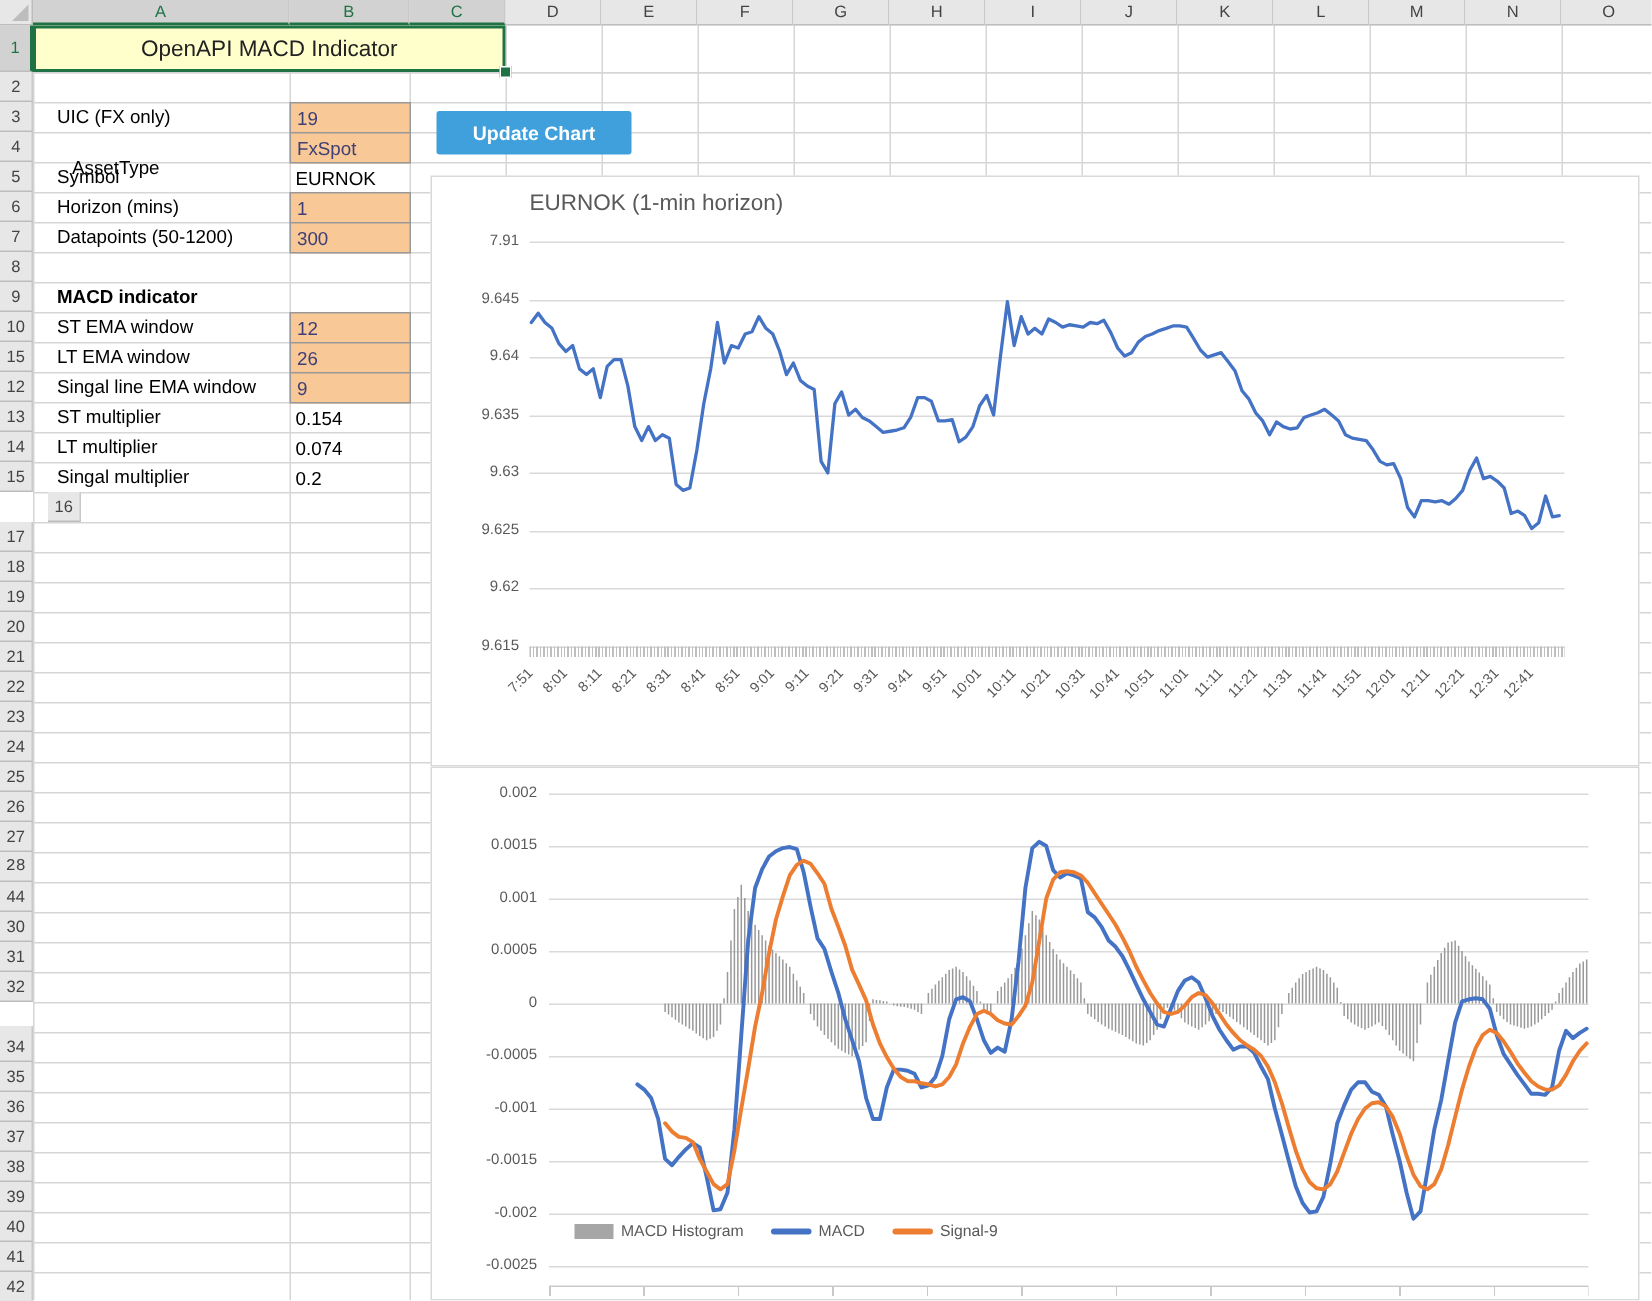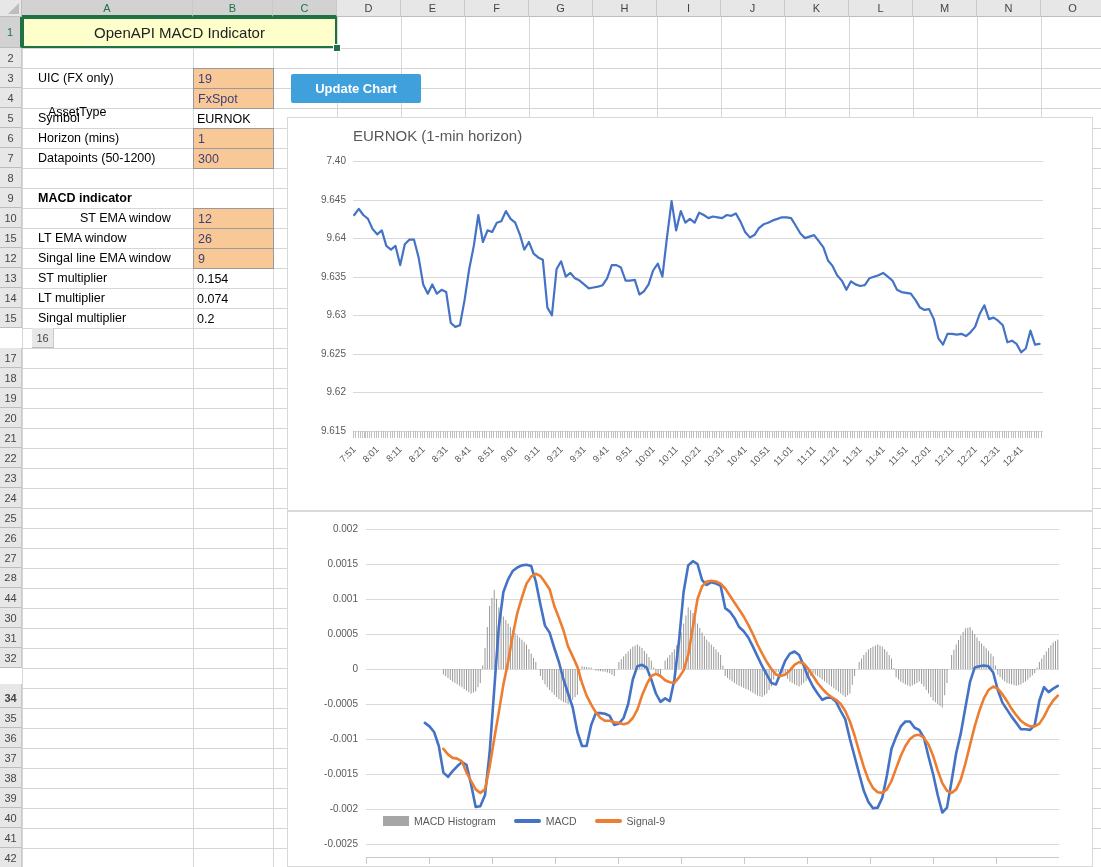--- a/index.html
+++ b/index.html
@@ -149,21 +149,21 @@
     <div class="hdr" style="left: 0px; top: 488px; width: 22px; height: 20px;">24</div>
     <div class="hdr" style="left: 0px; top: 508px; width: 22px; height: 20px;">25</div>
     <div class="hdr" style="left: 0px; top: 528px; width: 22px; height: 20px;">26</div>
     <div class="hdr" style="left: 0px; top: 548px; width: 22px; height: 20px;">27</div>
     <div class="hdr" style="left: 0px; top: 568px; width: 22px; height: 20px; font-family: Liberation Mono, monospace;">28</div>
     <div class="hdr" style="left: 0px; top: 588px; width: 22px; height: 20px;">44</div>
     <div class="hdr" style="left: 0px; top: 608px; width: 22px; height: 20px;">30</div>
     <div class="hdr" style="left: 0px; top: 628px; width: 22px; height: 20px;">31</div>
     <div class="hdr" style="left: 0px; top: 648px; width: 22px; height: 20px;">32</div>
     <div class="hdr" style="left: 0px; top: 684px; width: 22px; height: 20px; font-style: italic;">33</div>
-    <div class="hdr" style="left: 0px; top: 688px; width: 22px; height: 20px; font-weight: bold;">34</div>
+    <div class="hdr" style="left: 0px; top: 688px; width: 22px; height: 20px;">34</div>
     <div class="hdr" style="left: 0px; top: 708px; width: 22px; height: 20px;">35</div>
     <div class="hdr" style="left: 0px; top: 728px; width: 22px; height: 20px;">36</div>
     <div class="hdr" style="left: 0px; top: 748px; width: 22px; height: 20px;">37</div>
     <div class="hdr" style="left: 0px; top: 768px; width: 22px; height: 20px;">38</div>
     <div class="hdr" style="left: 0px; top: 788px; width: 22px; height: 20px;">39</div>
     <div class="hdr" style="left: 0px; top: 808px; width: 22px; height: 20px;">40</div>
     <div class="hdr" style="left: 0px; top: 828px; width: 22px; height: 20px;">41</div>
     <div class="hdr" style="left: 0px; top: 848px; width: 22px; height: 20px;">42</div>
   </div>
 <div id="cells-layer" class="abs" style="left:0;top:0;width:1101px;height:867px;">
@@ -171,21 +171,21 @@
     <div class="cell-val input" style="left: 193px; top: 68px; width: 81px; height: 21px;">19</div>
     <div class="cell-label" style="left: 32px; top: 88px; width: 195px; height: 20px; margin-top: 14px;">AssetType</div>
     <div class="cell-val input" style="left: 193px; top: 88px; width: 81px; height: 21px;">FxSpot</div>
     <div class="cell-label" style="left: 22px; top: 108px; width: 171px; height: 20px;">Symbol</div>
     <div class="cell-val" style="left: 193px; top: 108px; width: 81px; height: 21px;">EURNOK</div>
     <div class="cell-label" style="left: 22px; top: 128px; width: 171px; height: 20px;">Horizon (mins)</div>
     <div class="cell-val input" style="left: 193px; top: 128px; width: 81px; height: 21px;">1</div>
     <div class="cell-label" style="left: 22px; top: 148px; width: 171px; height: 20px;">Datapoints (50-1200)</div>
     <div class="cell-val input" style="left: 193px; top: 148px; width: 81px; height: 21px;">300</div>
     <div class="cell-label" style="left: 22px; top: 188px; width: 171px; height: 20px; font-weight: bold;">MACD indicator</div>
-    <div class="cell-label" style="left: 22px; top: 208px; width: 171px; height: 20px; margin-left: 42px;">ST EMA window</div>
+    <div class="cell-label" style="left: 22px; top: 208px; width: 171px; height: 20px;">ST EMA window</div>
     <div class="cell-val input" style="left: 193px; top: 208px; width: 81px; height: 21px;">12</div>
     <div class="cell-label" style="left: 22px; top: 228px; width: 171px; height: 20px;">LT EMA window</div>
     <div class="cell-val input" style="left: 193px; top: 228px; width: 81px; height: 21px;">26</div>
     <div class="cell-label" style="left: 22px; top: 248px; width: 171px; height: 20px;">Singal line EMA window</div>
     <div class="cell-val input" style="left: 193px; top: 248px; width: 81px; height: 21px;">9</div>
     <div class="cell-label" style="left: 22px; top: 268px; width: 171px; height: 20px;">ST multiplier</div>
     <div class="cell-val" style="left: 193px; top: 268px; width: 81px; height: 21px;">0.154</div>
     <div class="cell-label" style="left: 22px; top: 288px; width: 171px; height: 20px;">LT multiplier</div>
     <div class="cell-val" style="left: 193px; top: 288px; width: 81px; height: 21px;">0.074</div>
     <div class="cell-label" style="left: 22px; top: 308px; width: 171px; height: 20px;">Singal multiplier</div>
@@ -194,21 +194,21 @@
 
 <div class="title-cell" style="left:22px;top:17px;width:315px;height:31px;">
   <span>OpenAPI MACD Indicator</span>
 </div>
 <div class="fill-handle" style="left:333px;top:44px;"></div>
 
 <div class="btn" style="left:291px;top:74px;width:130px;height:29px;">Update Chart</div>
 
 <div id="price-chart" class="chart" style="left:287px;top:117px;width:806px;height:394px;">
     <div class="chart-title" style="left: 65px; top: 9px; width: 690px;">EURNOK (1-min horizon)</div>
-    <div class="ylab" style="left: 0px; top: 37px; width: 58px;">7.40</div>
+    <div class="ylab" style="left: 0px; top: 37px; width: 58px;">7.91</div>
     <div class="grid-h" style="left: 65px; top: 43px; width: 690px;"></div>
     <div class="ylab" style="left: 0px; top: 75.5714px; width: 58px;">9.645</div>
     <div class="grid-h" style="left: 65px; top: 81.5714px; width: 690px;"></div>
     <div class="ylab" style="left: 0px; top: 114.143px; width: 58px;">9.64</div>
     <div class="grid-h" style="left: 65px; top: 120.143px; width: 690px;"></div>
     <div class="ylab" style="left: 0px; top: 152.714px; width: 58px;">9.635</div>
     <div class="grid-h" style="left: 65px; top: 158.714px; width: 690px;"></div>
     <div class="ylab" style="left: 0px; top: 191.286px; width: 58px;">9.63</div>
     <div class="grid-h" style="left: 65px; top: 197.286px; width: 690px;"></div>
     <div class="ylab" style="left: 0px; top: 229.857px; width: 58px;">9.625</div>

